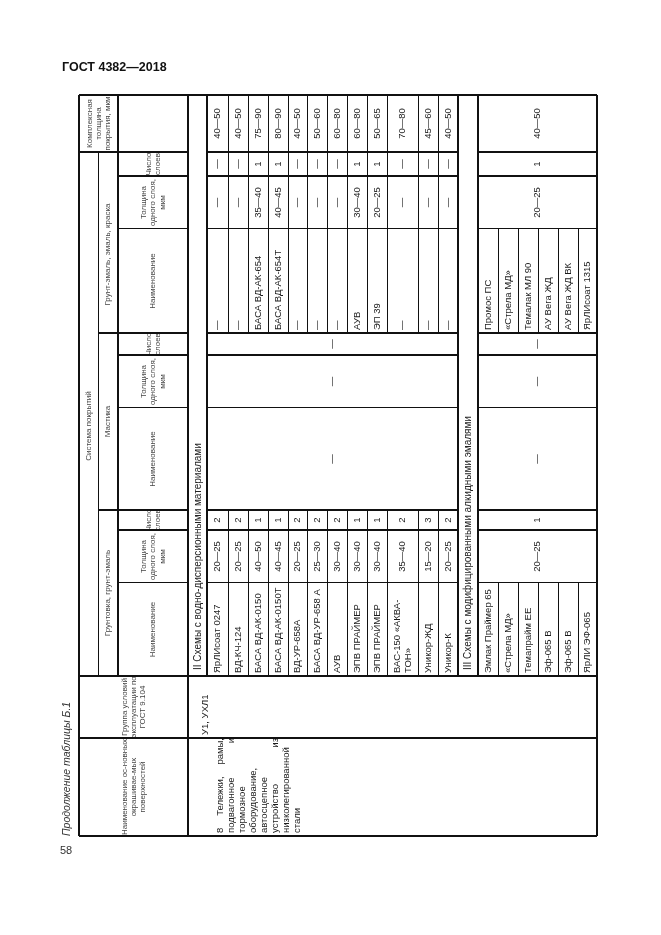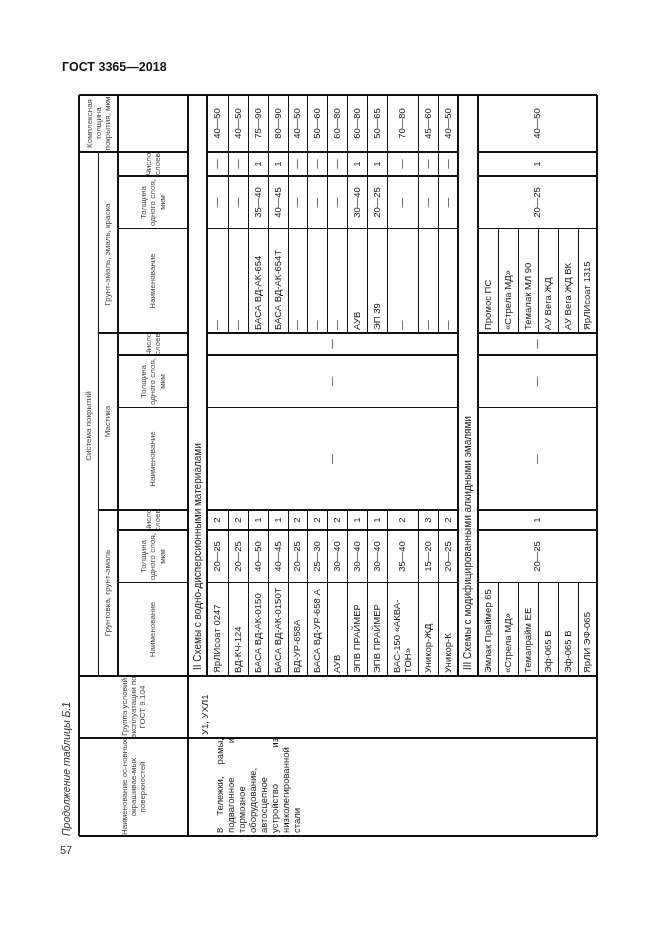--- a/index.html
+++ b/index.html
@@ -17,23 +17,23 @@
           text-align: center; font-size: 9.5px; line-height: 1.15; overflow: hidden; }
   .hd { font-size: 8px; color: #444; }
   .left { justify-content: flex-start; text-align: left; padding-left: 3px; }
   .vline, .hline { position: absolute; background: #111; }
   .sec { font-size: 10px; color: #222; white-space: nowrap; justify-content: flex-start; padding-left: 6px; }
   .just { text-align: justify; }
 </style>
 </head>
 <body>
 
-<div class="doc-code">ГОСТ 3365—2018</div>
+<div class="doc-code">ГОСТ 4382—2018</div>
 <div class="caption">Продолжение таблицы Б.1</div>
-<div class="page-num">57</div>
+<div class="page-num">58</div>
 
 <div class="table-wrap" id="tbl">
     <div class="cell hd" style="left: 0px; width: 98px; top: 0px; height: 109px;">Наименование ос-новных окрашивае-мых поверхностей</div>
     <div class="cell hd" style="left: 98px; width: 62px; top: 0px; height: 109px;">Группа условий эксплуатации по ГОСТ 9.104</div>
     <div class="cell hd" style="left: 160px; width: 500px; top: 0px; height: 19px;">Система покрытий</div>
     <div class="cell hd" style="left: 160px; width: 166px; top: 19px; height: 20px;">Грунтовка, грунт-эмаль</div>
     <div class="cell hd" style="left: 326px; width: 177px; top: 19px; height: 20px;">Мастика</div>
     <div class="cell hd" style="left: 503px; width: 157px; top: 19px; height: 20px;">Грунт-эмаль, эмаль, краска</div>
     <div class="cell hd" style="left: 160px; width: 93px; top: 39px; height: 70px;">Наименование</div>
     <div class="cell hd" style="left: 253px; width: 53px; top: 39px; height: 70px;">Толщина одного слоя, мкм</div>

